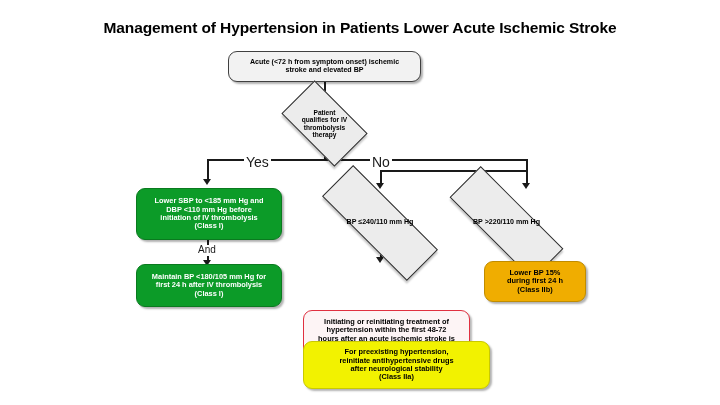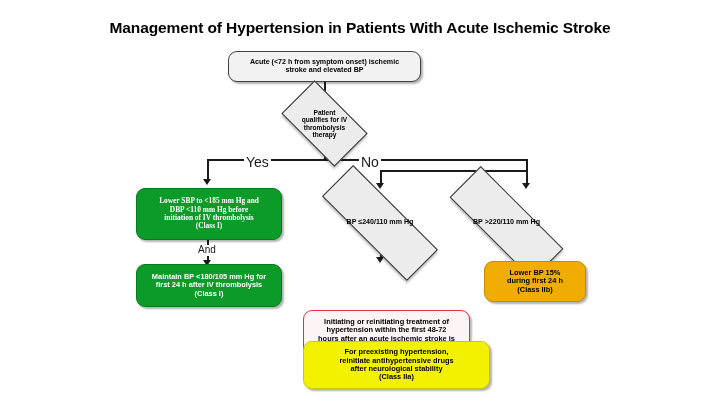--- a/index.html
+++ b/index.html
@@ -149,21 +149,21 @@
     font-weight: normal;
     color: #1a1a1a;
     background: #ffffff;
     padding: 0 2px;
     line-height: 1;
   }
 </style>
 </head>
 <body>
 
-<div id="page-title">Management of Hypertension in Patients With Acute Ischemic Stroke</div>
+<div id="page-title">Management of Hypertension in Patients Lower Acute Ischemic Stroke</div>
 
 <div class="ln ln-v" style="left:324px; top:82px; height:19px;"></div>
 <div class="arrowhead" style="left:320px; top:99px;"></div>
 
 <div class="ln ln-v" style="left:324px; top:146px; height:14px;"></div>
 
 <div class="ln ln-h" style="left:207px; top:159px; width:320px;"></div>
 
 <div class="ln ln-v" style="left:207px; top:159px; height:22px;"></div>
 <div class="arrowhead" style="left:203px; top:179px;"></div>
@@ -181,37 +181,37 @@
 <div class="ln ln-v" style="left:207px; top:256px; height:7px;"></div>
 <div class="arrowhead" style="left:203px; top:260px;"></div>
 
 <div class="ln ln-v" style="left:380px; top:244px; height:16px;"></div>
 <div class="arrowhead" style="left:376px; top:257px;"></div>
 
 <div class="ln ln-v" style="left:526px; top:244px; height:14px;"></div>
 <div class="arrowhead" style="left:522px; top:255px;"></div>
 
 <div class="branch-label" style="left:244px; top:155px;">Yes</div>
-<div class="branch-label" style="left:359px; top:155px;">No</div>
+<div class="branch-label" style="left:370px; top:155px;">No</div>
 <div class="branch-label" style="left:196px; top:245px; font-size:10px;">And</div>
 
 <div class="node term-white" style="left:228px; top:51px; width:193px; height:31px;">
   <span class="node-text">Acute (&lt;72 h from symptom onset) ischemic
 stroke and elevated BP</span>
 </div>
 
 <div class="diamond-wrap" style="left:287px; top:100px; width:75px; height:47px;">
   <div class="diamond-shape"></div>
   <div class="diamond-label small">Patient
 qualifies for IV
 thrombolysis
 therapy</div>
 </div>
 
-<div class="node proc-green" style="left:136px; top:188px; width:146px; height:52px;font-family:Liberation Serif, serif;">
+<div class="node proc-green" style="left:136px; top:188px; width:146px; height:52px;">
   <span class="node-text">Lower SBP to &lt;185 mm Hg and
 DBP &lt;110 mm Hg before
 initiation of IV thrombolysis
 (Class I)</span>
 </div>
 
 <div class="node proc-green" style="left:136px; top:264px; width:146px; height:43px;">
   <span class="node-text">Maintain BP &lt;180/105 mm Hg for
 first 24 h after IV thrombolysis
 (Class I)</span>

